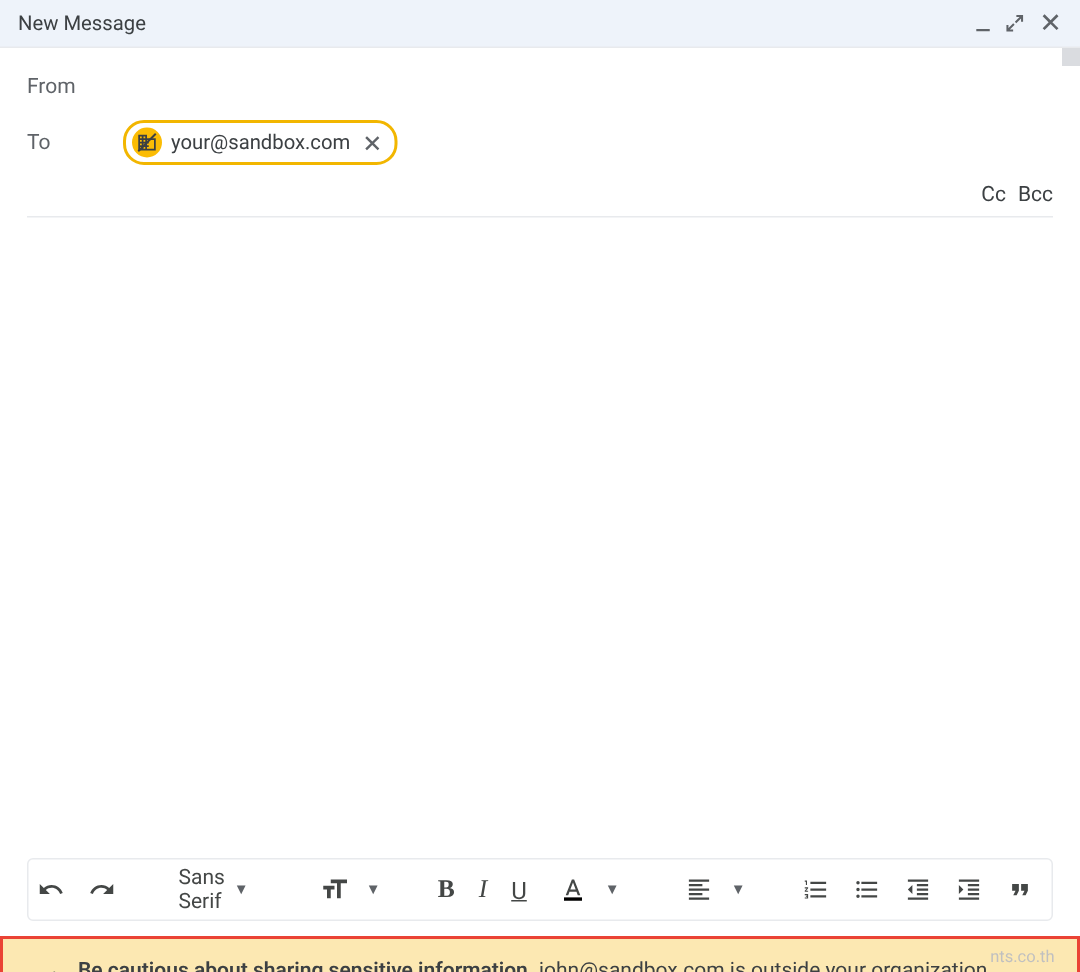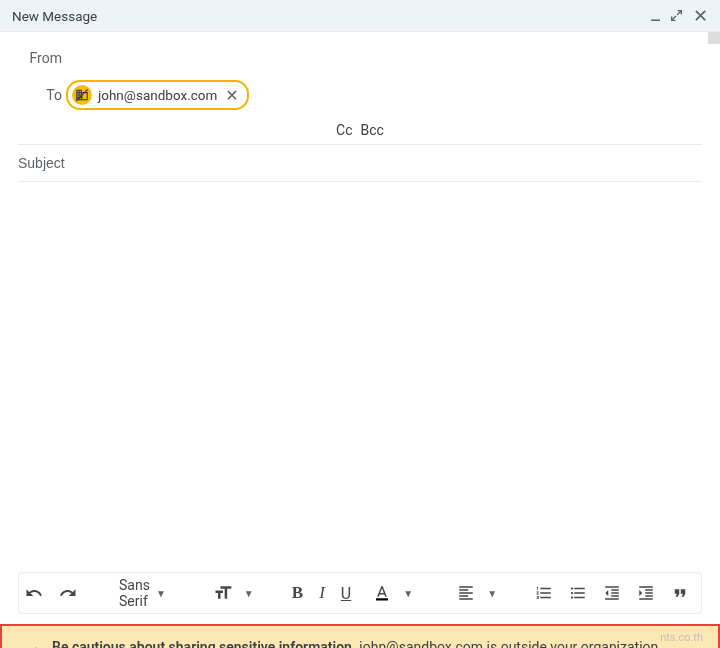--- a/index.html
+++ b/index.html
@@ -8,30 +8,30 @@
   .header { background: #eef3fa; height: 32px; display: flex; align-items: center; justify-content: space-between; padding: 0 12px; border-bottom: 1px solid #e8eaed; }
   .header-title { font-size: 13.5px; color: #3c4043; }
   .header-controls { display: flex; gap: 10px; align-items: center; }
   .header-controls span { cursor: pointer; font-size: 14px; color: #5f6368; line-height: 1; }
   .header-controls .minimize { font-size: 20px; position: relative; top: -4px; }
   .header-controls .close-x { font-size: 18px; font-weight: 400; }
 
   .body-area { padding: 10px 18px 0 18px; height: 540px; display:flex; flex-direction:column; }
 
   .row { display: flex; align-items: center; min-height: 32px; padding: 6px 0; font-size: 14px; color: #5f6368; }
-  .row .label { min-width: 44px; text-align: right; }
+  .row .label { min-width: 44px; }
   .from-value { color: #5f6368; display: flex; align-items: center; gap: 4px; }
   .blurred { filter: blur(3px); color:#5f6368; }
 
   .chip { display: inline-flex; align-items: center; gap: 6px; border: 2px solid #f2b600; background: #fff; border-radius: 14px; padding: 3px 8px 3px 4px; font-size: 13.5px; color: #3c4043; }
   .chip .chip-icon { width: 20px; height: 20px; border-radius: 50%; background: #fbbc04; display:flex; align-items:center; justify-content:center; }
   .chip .chip-icon svg { width:14px; height:14px; }
   .chip .chip-x { font-size: 16px; color: #5f6368; cursor: pointer; margin-left: 2px; }
 
-  .ccbcc-row { display:flex; justify-content:center; gap:8px; padding: 6px 0; border-bottom:1px solid #e8eaed; font-size:14px; color:#3c4043; }
+  .ccbcc-row { display:flex; justify-content:flex-end; gap:8px; padding: 6px 0; border-bottom:1px solid #e8eaed; font-size:14px; color:#3c4043; }
   .ccbcc-row span { cursor:pointer; }
 
   .subject-row { border-bottom:1px solid #e8eaed; padding: 10px 0; }
   .subject-input { border:none; outline:none; font-size:14px; color:#5f6368; width:100%; }
   .subject-input::placeholder { color:#5f6368; }
 
   .compose-body { flex:1; }
 
   .toolbar { border:1px solid #e8eaed; border-radius:4px; margin: 0 18px; padding: 6px 6px; display:flex; align-items:center; gap:16px; height:42px; }
   .t-btn { width:30px; height:30px; display:flex; align-items:center; justify-content:center; color:#444746; cursor:pointer; border-radius:3px; }
@@ -68,42 +68,39 @@
   </div>
 </div>
 <div class="scrollbar-fake"></div>
 
 <div class="body-area">
 
   <div class="row">
     <span class="label">From</span>
   </div>
 
-  <div class="row" style="gap:4px;">
+  <div class="row" style="gap:20px;">
     <span class="label">To</span>
     <span class="chip">
       <span class="chip-icon">
         <svg viewBox="0 0 24 24">
             <path fill="#3c4043" d="M12 7V3H2v18h20V7H12zM6 19H4v-2h2v2zm0-4H4v-2h2v2zm0-4H4V9h2v2zm0-4H4V5h2v2zm4 12H8v-2h2v2zm0-4H8v-2h2v2zm0-4H8V9h2v2zm0-4H8V5h2v2zm10 12h-8v-2h2v-2h-2v-2h2v-2h-2V9h8v10z"></path>
             <path stroke="#3c4043" stroke-width="2.2" d="M2 22 L22 2"></path>
           </svg>
       </span>
-      <span>john@sandbox.com</span>
+      <span>your@sandbox.com</span>
       <span class="chip-x">✕</span>
     </span>
   </div>
 
   <div class="ccbcc-row">
     <span>Cc</span>
     <span>Bcc</span>
   </div>
 
-  <div class="subject-row">
-    <input class="subject-input" placeholder="Subject" style="">
-  </div>
 
   <div class="compose-body"></div>
 </div>
 
 <div class="toolbar">
   <div class="t-btn">
       <svg width="18" height="18" viewBox="0 0 24 24">
         <path fill="currentColor" d="M12.5 8c-2.65 0-5.05.99-6.9 2.6L2 7v9h9l-3.62-3.62c1.39-1.16 3.16-1.88 5.12-1.88 3.54 0 6.55 2.31 7.6 5.5l2.37-.78C21.08 11.03 17.15 8 12.5 8z"></path>
       </svg>
     </div>

